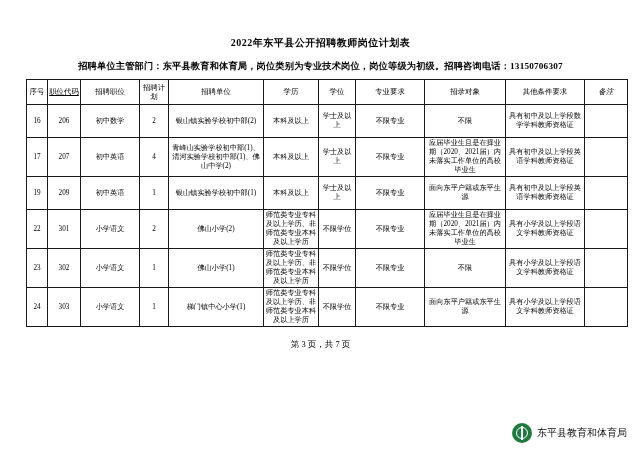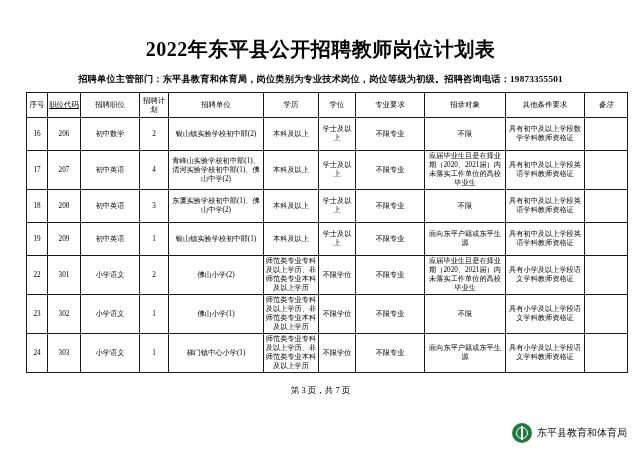--- a/index.html
+++ b/index.html
@@ -17,21 +17,21 @@
   }
   .page {
     position: relative;
     width: 641px;
     height: 453px;
     box-sizing: border-box;
     padding: 0 26px;
   }
   .doc-title {
     text-align: center;
-    font-size: 20px;
+    font-size: 10px;
     font-weight: bold;
     letter-spacing: 0.5px;
     padding-top: 36px;
     padding-bottom: 10px;
     font-family: "Liberation Serif", serif;
   }
   .doc-subtitle {
     font-size: 9.2px;
     font-weight: bold;
     text-align: center;
@@ -119,21 +119,21 @@
     font-family: "Liberation Sans", sans-serif;
   }
 </style>
 </head>
 <body>
 
 <div class="page">
 
   <div class="doc-title">2022年东平县公开招聘教师岗位计划表</div>
 
-  <div class="doc-subtitle">招聘单位主管部门：东平县教育和体育局，岗位类别为专业技术岗位，岗位等级为初级。招聘咨询电话：19873355501</div>
+  <div class="doc-subtitle">招聘单位主管部门：东平县教育和体育局，岗位类别为专业技术岗位，岗位等级为初级。招聘咨询电话：13150706307</div>
 
   <table class="plan">
     <thead>
       <tr>
         <th class="c0">序号</th>
         <th class="c1">职位代码</th>
         <th class="c2">招聘职位</th>
         <th class="c3">招聘计划</th>
         <th class="c4">招聘单位</th>
         <th class="c5">学历</th>
@@ -165,33 +165,20 @@
         <td>4</td>
         <td>青峰山实验学校初中部(1)、清河实验学校初中部(1)、佛山中学(2)</td>
         <td>本科及以上</td>
         <td>学士及以上</td>
         <td>不限专业</td>
         <td>应届毕业生且是在择业期（2020、2021届）内未落实工作单位的高校毕业生</td>
         <td>具有初中及以上学段英语学科教师资格证</td>
         <td></td>
       </tr>
       <tr>
-        <td>18</td>
-        <td>208</td>
-        <td>初中英语</td>
-        <td>3</td>
-        <td>东厦实验学校初中部(1)、佛山中学(2)</td>
-        <td>本科及以上</td>
-        <td>学士及以上</td>
-        <td>不限专业</td>
-        <td>不限</td>
-        <td>具有初中及以上学段英语学科教师资格证</td>
-        <td></td>
-      </tr>
-      <tr>
         <td>19</td>
         <td>209</td>
         <td>初中英语</td>
         <td>1</td>
         <td>银山镇实验学校初中部(1)</td>
         <td>本科及以上</td>
         <td>学士及以上</td>
         <td>不限专业</td>
         <td>面向东平户籍或东平生源</td>
         <td>具有初中及以上学段英语学科教师资格证</td>

